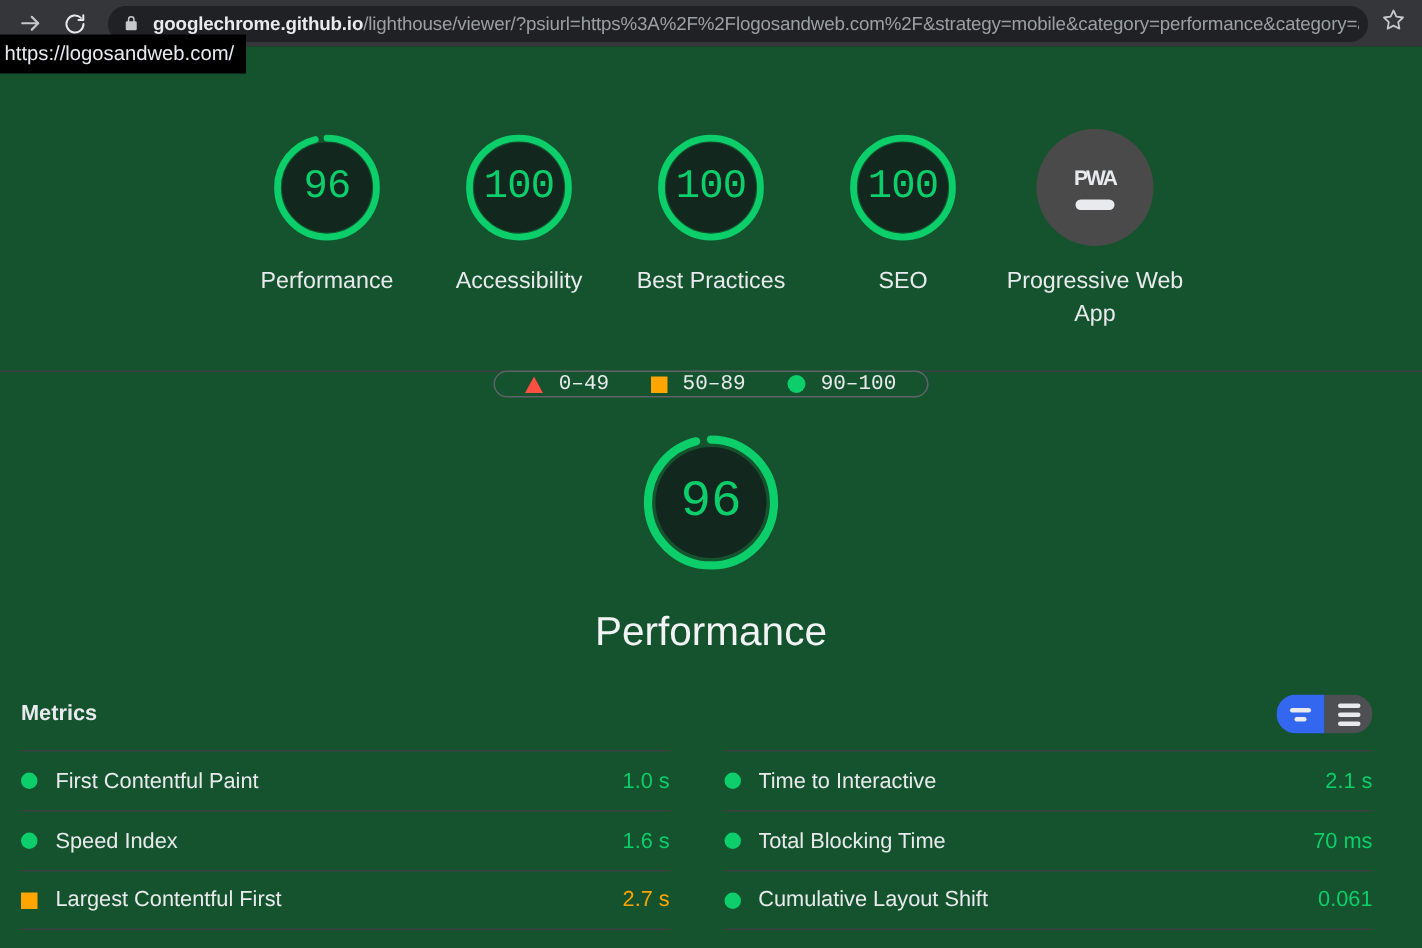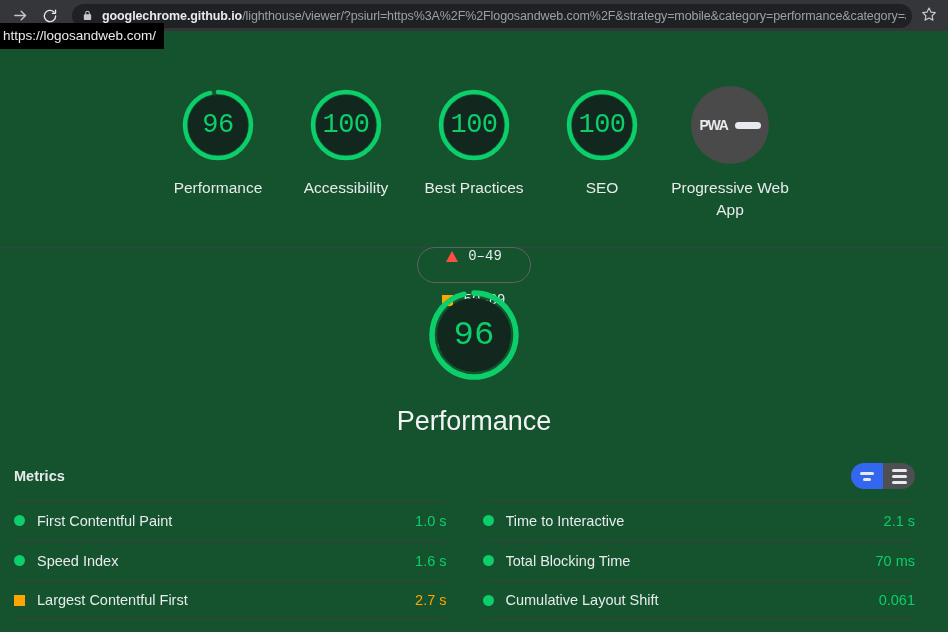--- a/index.html
+++ b/index.html
@@ -119,21 +119,21 @@
     line-height: 22px;
     max-width: 120px;
   }
 
   
   .pwa-circle {
     width: 78px; height: 78px;
     border-radius: 50%;
     background: #4a4a4a;
     display: flex;
-    flex-direction: row;
+    flex-direction: column;
     align-items: center;
     justify-content: center;
     gap: 7px;
   }
   .pwa-text {
     font-size: 14px;
     font-weight: bold;
     color: #e8eaed;
     letter-spacing: -1.3px;
   }
@@ -146,21 +146,20 @@
   
   .legend {
     margin-top: 26px;
     border: 1px solid #5f6368;
     border-radius: 20px;
     height: 36px;
     display: inline-flex;
     align-items: center;
     padding: 0 20px;
     gap: 28px;
-    flex-direction: column;
   }
   .legend-item {
     display: flex;
     align-items: center;
     gap: 10px;
     font-family: "Liberation Mono", monospace;
     font-size: 14px;
     color: #e8eaed;
   }
   .tri {

